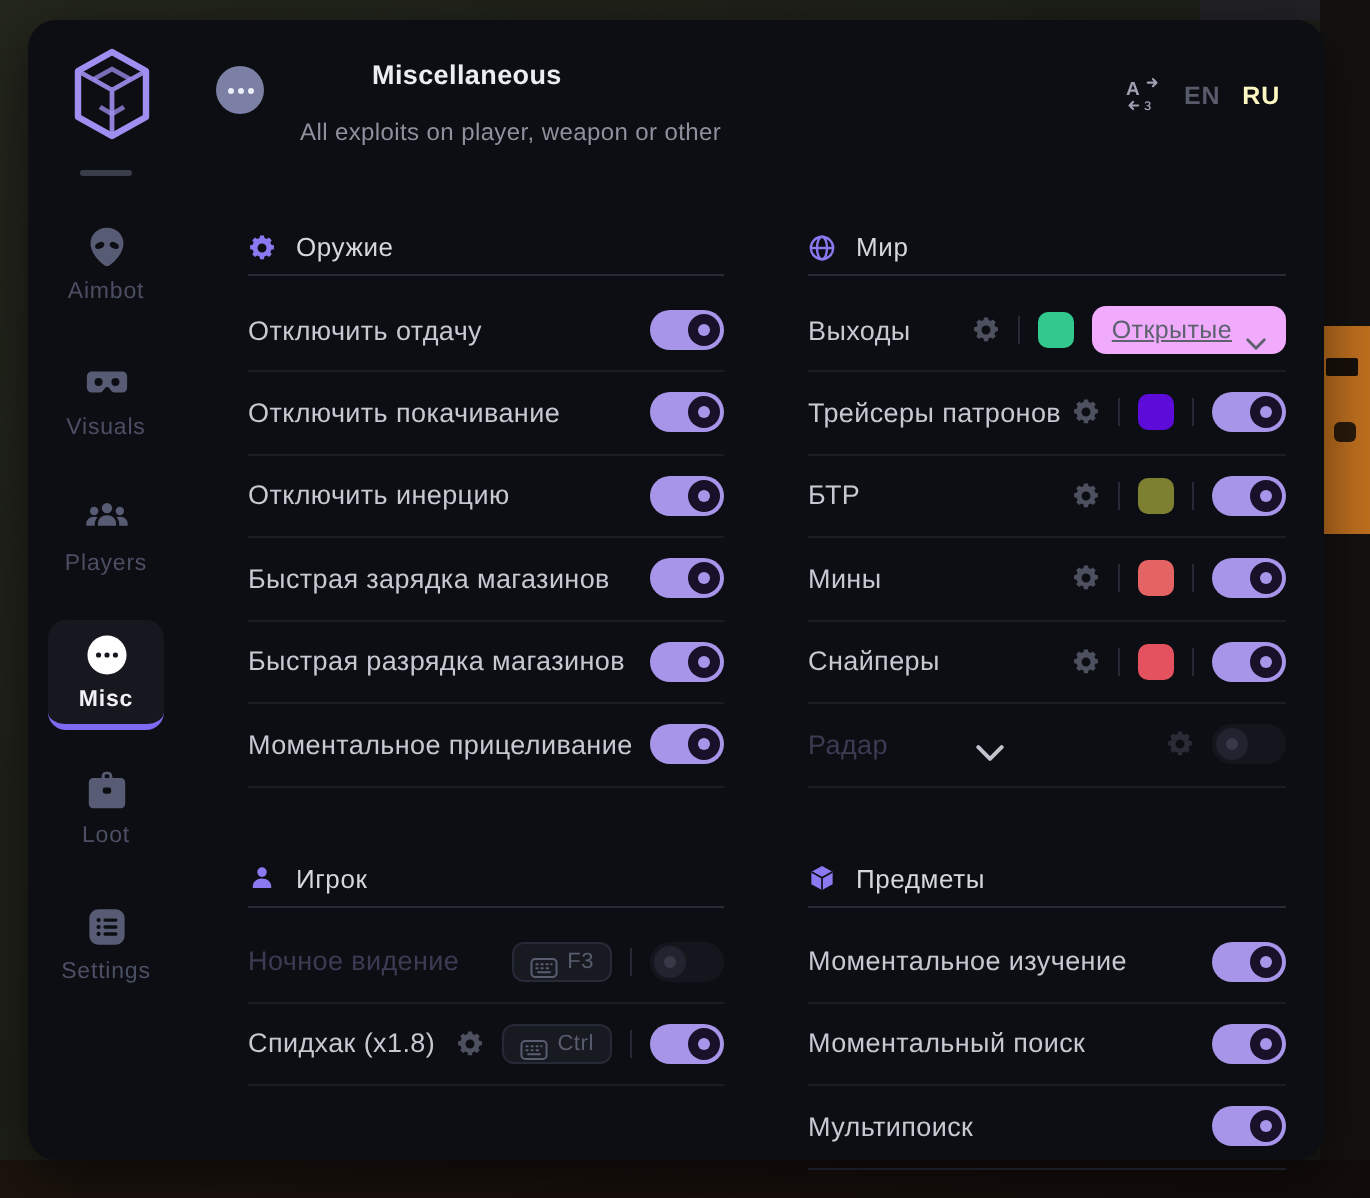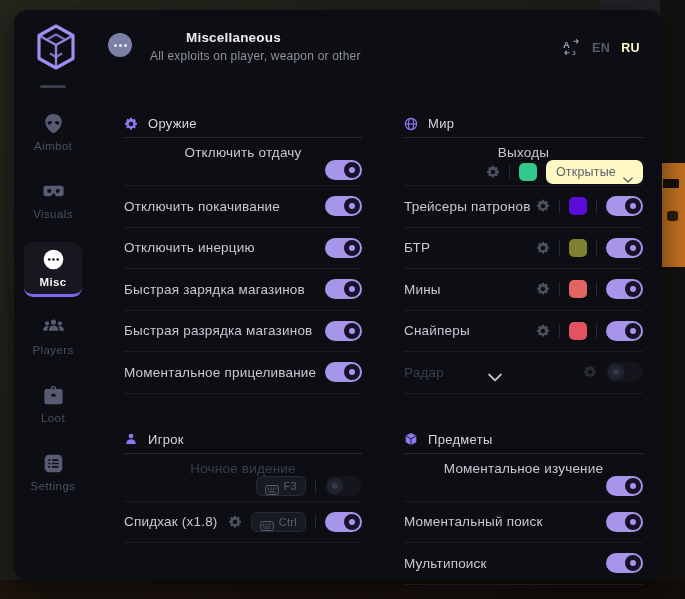--- a/index.html
+++ b/index.html
@@ -21,21 +21,21 @@
   .window{position:absolute;left:14px;top:10px;width:648px;height:570px;background:#0d0e13;border-radius:14px;box-shadow:0 8px 30px rgba(0,0,0,.55);}
 
   
   .logo{position:absolute;left:22px;top:13px;width:40px;height:48px;}
   .logo svg{width:100%;height:100%;}
   .logo-dash{position:absolute;left:26px;top:75px;width:26px;height:3px;border-radius:2px;background:#393c49;}
   .hdr-icon{position:absolute;left:94px;top:23px;width:24px;height:24px;border-radius:50%;background:#7b80a4;display:flex;align-items:center;justify-content:center;gap:2px;}
   .hdr-icon i{width:3px;height:3px;border-radius:50%;background:#eceef6;}
   .hdr-text{position:absolute;left:136px;top:20px;}
   .hdr-title{font-size:13.5px;font-weight:bold;color:#ecedf2;letter-spacing:.2px;padding-left:36px;}
-  .hdr-sub{font-size:12px;color:#8e919d;margin-top:4px;letter-spacing:.2px;text-align:right;}
+  .hdr-sub{font-size:12px;color:#8e919d;margin-top:14px;letter-spacing:.2px;text-align:right;}
   .lang{position:absolute;right:22px;top:28px;display:flex;align-items:center;gap:11px;}
   .lang-ic{width:19px;height:19px;color:#9da1b2;}
   .lang-ic svg{width:100%;height:100%;}
   .lang-opt{font-size:12.5px;color:#575b6b;font-weight:bold;letter-spacing:.4px;cursor:default;}
   .lang-opt.sel{color:#fef9c3;}
 
   
   .sidebar{position:absolute;left:10px;top:96px;width:58px;display:flex;flex-direction:column;gap:13px;}
   .side-item{width:58px;height:55px;box-sizing:border-box;padding-top:6px;display:flex;flex-direction:column;align-items:center;gap:5px;border-radius:9px;}
   .side-item .side-icon{width:23px;height:23px;color:#575c74;}
@@ -48,36 +48,36 @@
   
   .content{position:absolute;left:110px;top:100px;right:19px;display:flex;gap:42px;}
   .col-a{width:238px;flex:none;}
   .col-b{flex:1;min-width:0;}
   .section + .section{margin-top:32px;}
   .section-head{height:27px;display:flex;align-items:center;gap:10px;border-bottom:1px solid #272935;}
   .sec-icon{width:14px;height:14px;color:#8a79f0;flex:none;}
   .sec-icon svg{width:100%;height:100%;}
   .sec-title{font-size:13px;color:#d6d7de;letter-spacing:.3px;}
   .row{height:40.5px;display:flex;align-items:center;border-bottom:1px solid #1b1d26;}
-  .rows .row:first-child{height:48px;box-sizing:border-box;padding-top:7px;flex-direction:column;}
+  .rows .row:first-child{height:48px;box-sizing:border-box;padding-top:7px;}
   .row-label{font-size:13.5px;color:#c7c8d2;letter-spacing:.2px;white-space:nowrap;overflow:hidden;}
   .row.dim .row-label{color:#393c52;}
   .controls{margin-left:auto;display:flex;align-items:center;gap:9px;}
   .row-chev{margin:0 auto;width:14px;height:9px;color:#c3c4cd;padding:0 6px;}
   .row-chev svg{width:100%;height:100%;}
   .gear-btn{width:14px;height:14px;color:#4c505f;flex:none;}
   .gear-btn svg{width:100%;height:100%;}
   .row.dim .gear-btn{opacity:.45;}
   .ctl-sep{width:1px;height:14px;background:#262936;flex:none;}
   .swatch{width:18px;height:18px;border-radius:5px;flex:none;}
   .keybadge{display:flex;align-items:center;gap:5px;background:#181a22;border:1px solid #262936;border-radius:6px;padding:3px 8px;color:#595d6f;}
   .key-ic{width:14px;height:10px;display:block;}
   .key-ic svg{width:100%;height:100%;}
   .key-label{font-size:11px;letter-spacing:.3px;}
-  .dropdown{display:flex;align-items:center;gap:7px;background:#fef9c3;border-radius:7px;padding:5px 10px;color:#5d6170;}
+  .dropdown{display:flex;align-items:center;gap:7px;background:#f0abfc;border-radius:7px;padding:5px 10px;color:#5d6170;text-decoration:underline;}
   .dd-label{font-size:12.5px;letter-spacing:.2px;}
   .dd-chev{width:10px;height:6px;display:block;}
   .dd-chev svg{width:100%;height:100%;}
   .toggle{width:37px;height:20px;border-radius:10px;position:relative;flex:none;}
   .toggle.on{background:var(--toggle-on,#a795ea);}
   .toggle.off{background:#1f212b;}
   .knob{position:absolute;top:2px;width:16px;height:16px;border-radius:50%;}
   .toggle.on .knob{right:2px;background:#17112a;}
   .toggle.off .knob{left:2px;background:#3a3d50;}
   .knob::after{content:"";position:absolute;inset:5px;border-radius:50%;}
@@ -136,39 +136,39 @@
         <span class="side-label">Aimbot</span>
       </div>
       <div class="side-item">
         <span class="side-icon"><svg viewBox="0 0 24 24">
             <path fill="currentColor" d="M4 6h16a2.5 2.5 0 0 1 2.5 2.5v6A2.5 2.5 0 0 1 20 17h-4.1c-.7 0-1.3-.3-1.7-.9l-1-1.4a1.4 1.4 0 0 0-2.3 0l-1 1.4c-.4.6-1 .9-1.7.9H4a2.5 2.5 0 0 1-2.5-2.5v-6A2.5 2.5 0 0 1 4 6z"></path>
             <circle cx="7.6" cy="11.5" r="2.1" fill="#0d0e13"></circle>
             <circle cx="16.4" cy="11.5" r="2.1" fill="#0d0e13"></circle>
           </svg></span>
         <span class="side-label">Visuals</span>
       </div>
-      <div class="side-item active">
-        <span class="side-icon"><svg viewBox="0 0 24 24">
-            <circle cx="12" cy="12" r="10.2" fill="currentColor"></circle>
-            <circle cx="7.6" cy="12" r="1.35" fill="#15161e"></circle>
-            <circle cx="12" cy="12" r="1.35" fill="#15161e"></circle>
-            <circle cx="16.4" cy="12" r="1.35" fill="#15161e"></circle>
-          </svg></span>
-        <span class="side-label">Misc</span>
-      </div>
       <div class="side-item">
         <span class="side-icon"><svg viewBox="0 0 24 24" fill="currentColor">
             <circle cx="12" cy="6.3" r="2.7"></circle>
             <path d="M12 10c-2.6 0-4.7 1.7-4.7 4.2v1.3h9.4v-1.3C16.7 11.7 14.6 10 12 10z"></path>
             <circle cx="5.3" cy="7.8" r="2.2"></circle>
             <path d="M5.3 10.8c-2.3 0-4.1 1.5-4.1 3.6v1.1h4.4v-.8c0-1.5.6-2.8 1.6-3.6-.6-.2-1.2-.3-1.9-.3z"></path>
             <circle cx="18.7" cy="7.8" r="2.2"></circle>
             <path d="M18.7 10.8c2.3 0 4.1 1.5 4.1 3.6v1.1h-4.4v-.8c0-1.5-.6-2.8-1.6-3.6.6-.2 1.2-.3 1.9-.3z"></path>
           </svg></span>
         <span class="side-label">Players</span>
+      </div>
+      <div class="side-item active">
+        <span class="side-icon"><svg viewBox="0 0 24 24">
+            <circle cx="12" cy="12" r="10.2" fill="currentColor"></circle>
+            <circle cx="7.6" cy="12" r="1.35" fill="#15161e"></circle>
+            <circle cx="12" cy="12" r="1.35" fill="#15161e"></circle>
+            <circle cx="16.4" cy="12" r="1.35" fill="#15161e"></circle>
+          </svg></span>
+        <span class="side-label">Misc</span>
       </div>
       <div class="side-item">
         <span class="side-icon"><svg viewBox="0 0 24 24">
             <path fill="currentColor" d="M9.2 5.2v-.9C9.2 3 10.2 2 11.5 2h1c1.3 0 2.3 1 2.3 2.3v.9h4.4a2.3 2.3 0 0 1 2.3 2.3v11.2a2.3 2.3 0 0 1-2.3 2.3H4.8a2.3 2.3 0 0 1-2.3-2.3V7.5a2.3 2.3 0 0 1 2.3-2.3h4.4zm1.6-1.1v1.1h2.4V4.1a.8.8 0 0 0-.8-.8h-.8a.8.8 0 0 0-.8.8z"></path>
             <rect x="9.8" y="10.2" width="4.4" height="3.2" rx="1.1" fill="#0d0e13"></rect>
           </svg></span>
         <span class="side-label">Loot</span>
       </div>
       <div class="side-item">
         <span class="side-icon"><svg viewBox="0 0 24 24">

